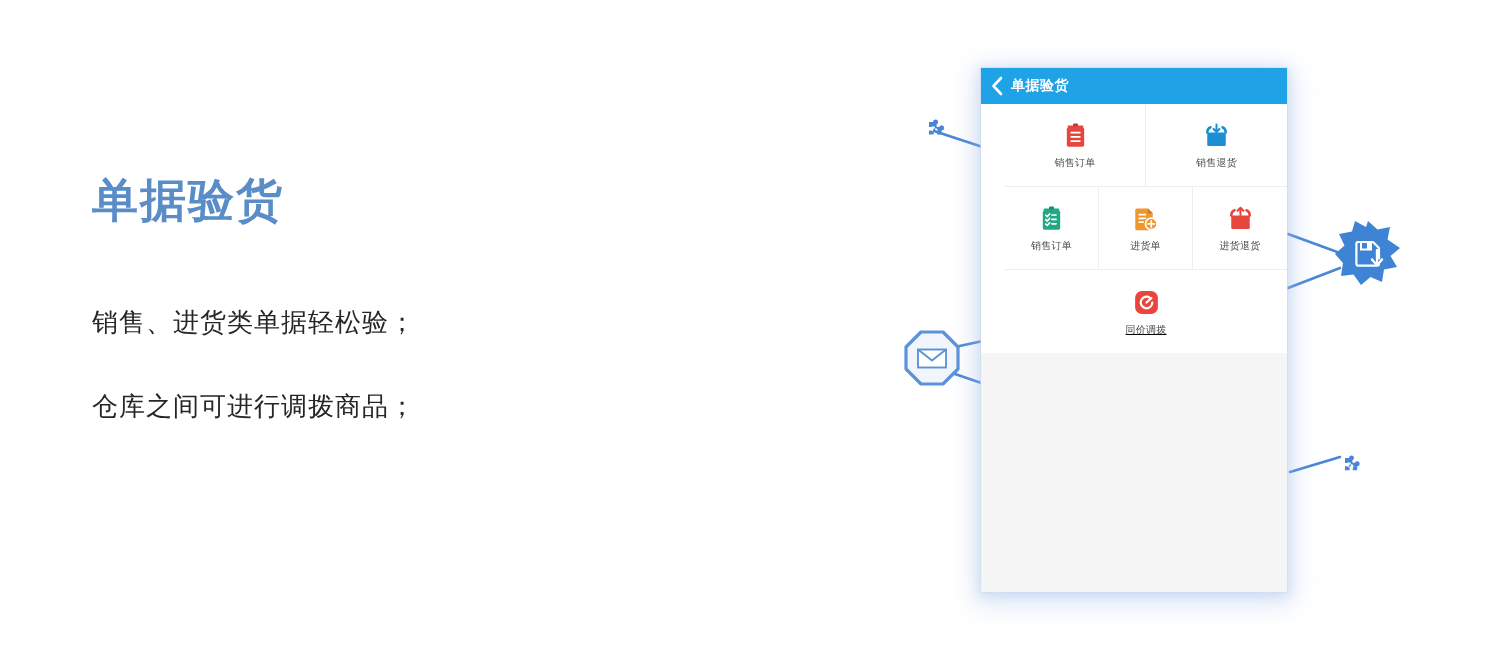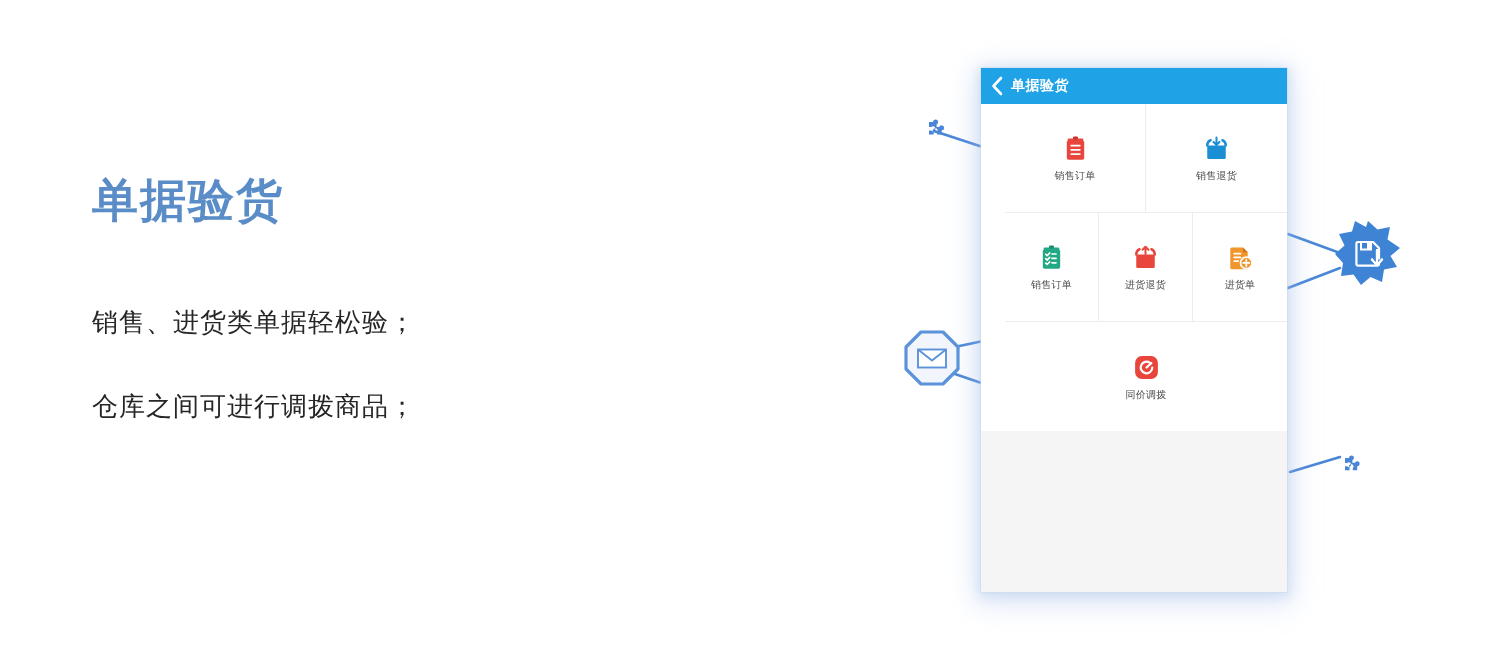--- a/index.html
+++ b/index.html
@@ -77,36 +77,36 @@
     font-size: 14px;
     font-weight: bold;
     letter-spacing: 0.5px;
   }
 
   #icon-grid {
     background: #ffffff;
   }
   .grid-row {
     display: flex;
-    height: 109px;
+    height: 83px;
     padding-left: 24px;
   }
   .grid-cell {
     flex: 1 1 33.333%;
     display: flex;
     flex-direction: column;
     align-items: center;
     justify-content: center;
     background: #ffffff;
     border-right: 1px solid #ededed;
     border-bottom: 1px solid #ededed;
     box-sizing: border-box;
   }
   .grid-cell:last-child { border-right: none; align-items: center; }
-  .grid-row:last-child .grid-cell { border-bottom: none; }
+  .grid-row:last-child .grid-cell { border-bottom: none; text-decoration: underline; }
   .cell-icon {
     width: 27px;
     height: 27px;
     display: block;
     margin-bottom: 9px;
   }
   .cell-label {
     font-size: 10px;
     color: #4a4a4a;
     letter-spacing: 0.2px;
@@ -203,39 +203,39 @@
             <path d="M8 15.2l1.5 1.5 2.6-2.8" stroke="#ffffff" stroke-width="1.7" fill="none" stroke-linecap="round" stroke-linejoin="round"></path>
             <rect x="13.6" y="14.1" width="6" height="1.7" rx="0.85" fill="#ffffff"></rect>
             <path d="M8 19.8l1.5 1.5 2.6-2.8" stroke="#ffffff" stroke-width="1.7" fill="none" stroke-linecap="round" stroke-linejoin="round"></path>
             <rect x="13.6" y="18.7" width="6" height="1.7" rx="0.85" fill="#ffffff"></rect>
           </svg>
           <span class="cell-label">销售订单</span>
         </div>
 
         <div class="grid-cell">
           <svg class="cell-icon" viewBox="0 0 28 28">
-            <path d="M4.4 11h19.2v12.6a1.4 1.4 0 0 1-1.4 1.4H5.8a1.4 1.4 0 0 1-1.4-1.4z" fill="#e8453c"></path>
-            <path d="M4.4 11c0-2.6 1.2-4.8 3.4-5.6M23.6 11c0-2.6-1.2-4.8-3.4-5.6" stroke="#e8453c" stroke-width="2.6" fill="none" stroke-linecap="round"></path>
-            <path d="M14 10.3V2.9M10.9 6L14 2.9 17.1 6" stroke="#e8453c" stroke-width="2.1" fill="none" stroke-linecap="round" stroke-linejoin="round"></path>
-          </svg>
-          <span class="cell-label">进货退货</span>
-        </div>
-
-        <div class="grid-cell">
-          <svg class="cell-icon" viewBox="0 0 28 28">
             <path d="M5 3.5h11.5l5 5v16a1.6 1.6 0 0 1-1.6 1.6H5A1.6 1.6 0 0 1 3.4 24.5V5.1A1.6 1.6 0 0 1 5 3.5z" fill="#f0962c"></path>
             <path d="M16.5 3.5l5 5h-5z" fill="#c9771d"></path>
             <rect x="6.6" y="9.2" width="8.2" height="1.8" rx="0.9" fill="#ffffff"></rect>
             <rect x="6.6" y="13" width="8.2" height="1.8" rx="0.9" fill="#ffffff"></rect>
             <rect x="6.6" y="16.8" width="6" height="1.8" rx="0.9" fill="#ffffff"></rect>
             <circle cx="20" cy="19.6" r="6" fill="#f0962c" stroke="#ffffff" stroke-width="1.8"></circle>
             <path d="M20 16.4v6.4M16.8 19.6h6.4" stroke="#ffffff" stroke-width="1.8" stroke-linecap="round"></path>
           </svg>
           <span class="cell-label">进货单</span>
         </div>
+
+        <div class="grid-cell">
+          <svg class="cell-icon" viewBox="0 0 28 28">
+            <path d="M4.4 11h19.2v12.6a1.4 1.4 0 0 1-1.4 1.4H5.8a1.4 1.4 0 0 1-1.4-1.4z" fill="#e8453c"></path>
+            <path d="M4.4 11c0-2.6 1.2-4.8 3.4-5.6M23.6 11c0-2.6-1.2-4.8-3.4-5.6" stroke="#e8453c" stroke-width="2.6" fill="none" stroke-linecap="round"></path>
+            <path d="M14 10.3V2.9M10.9 6L14 2.9 17.1 6" stroke="#e8453c" stroke-width="2.1" fill="none" stroke-linecap="round" stroke-linejoin="round"></path>
+          </svg>
+          <span class="cell-label">进货退货</span>
+        </div>
       </div>
 
       <div class="grid-row">
 
         <div class="grid-cell">
           <svg class="cell-icon" viewBox="0 0 28 28">
             <rect x="2.2" y="2.2" width="23.6" height="23.6" rx="7" fill="#e8453c"></rect>
             <path d="M20 14a6 6 0 1 1-2.4-4.8" stroke="#ffffff" stroke-width="2.3" fill="none" stroke-linecap="round"></path>
             <path d="M14 14l5-4.6" stroke="#ffffff" stroke-width="2.3" fill="none" stroke-linecap="round"></path>
           </svg>

